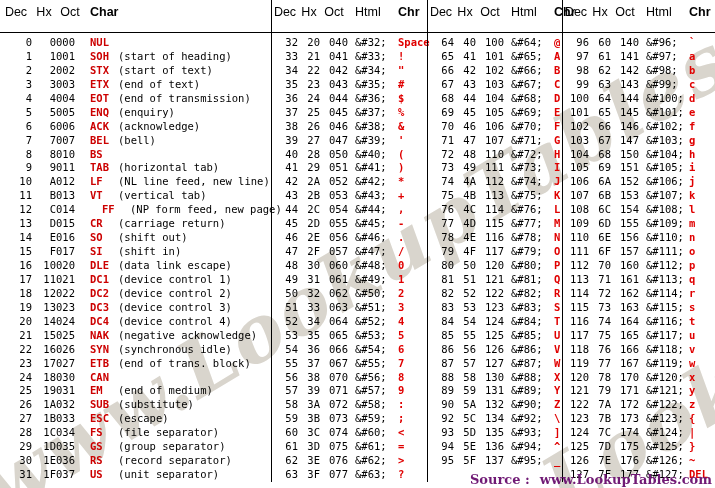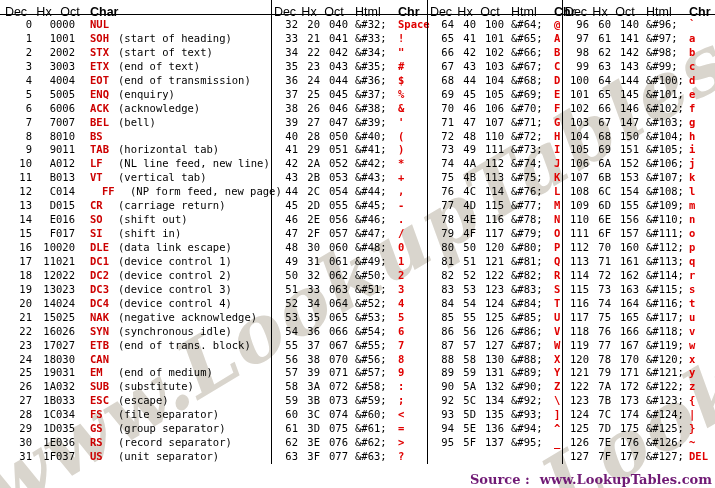--- a/index.html
+++ b/index.html
@@ -32,21 +32,21 @@
     display: flex;
     z-index: 1;
   }
   .col-group { flex: 0 0 auto; }
   .g0 { width: 271px; }
   .g1 { width: 156px; border-left: 1px solid #000; }
   .g2 { width: 135px; border-left: 1px solid #000; }
   .g3 { width: 153px; border-left: 1px solid #000; }
   .hrow {
     display: flex;
-    height: 15px;
+    height: 33px;
     padding-top: 5px;
     border-bottom: 1px solid #000;
     font-family: "Liberation Sans", sans-serif;
     font-size: 12.5px;
     color: #000;
   }
   .row {
     display: flex;
     height: 13.95px;
     line-height: 13.95px;

